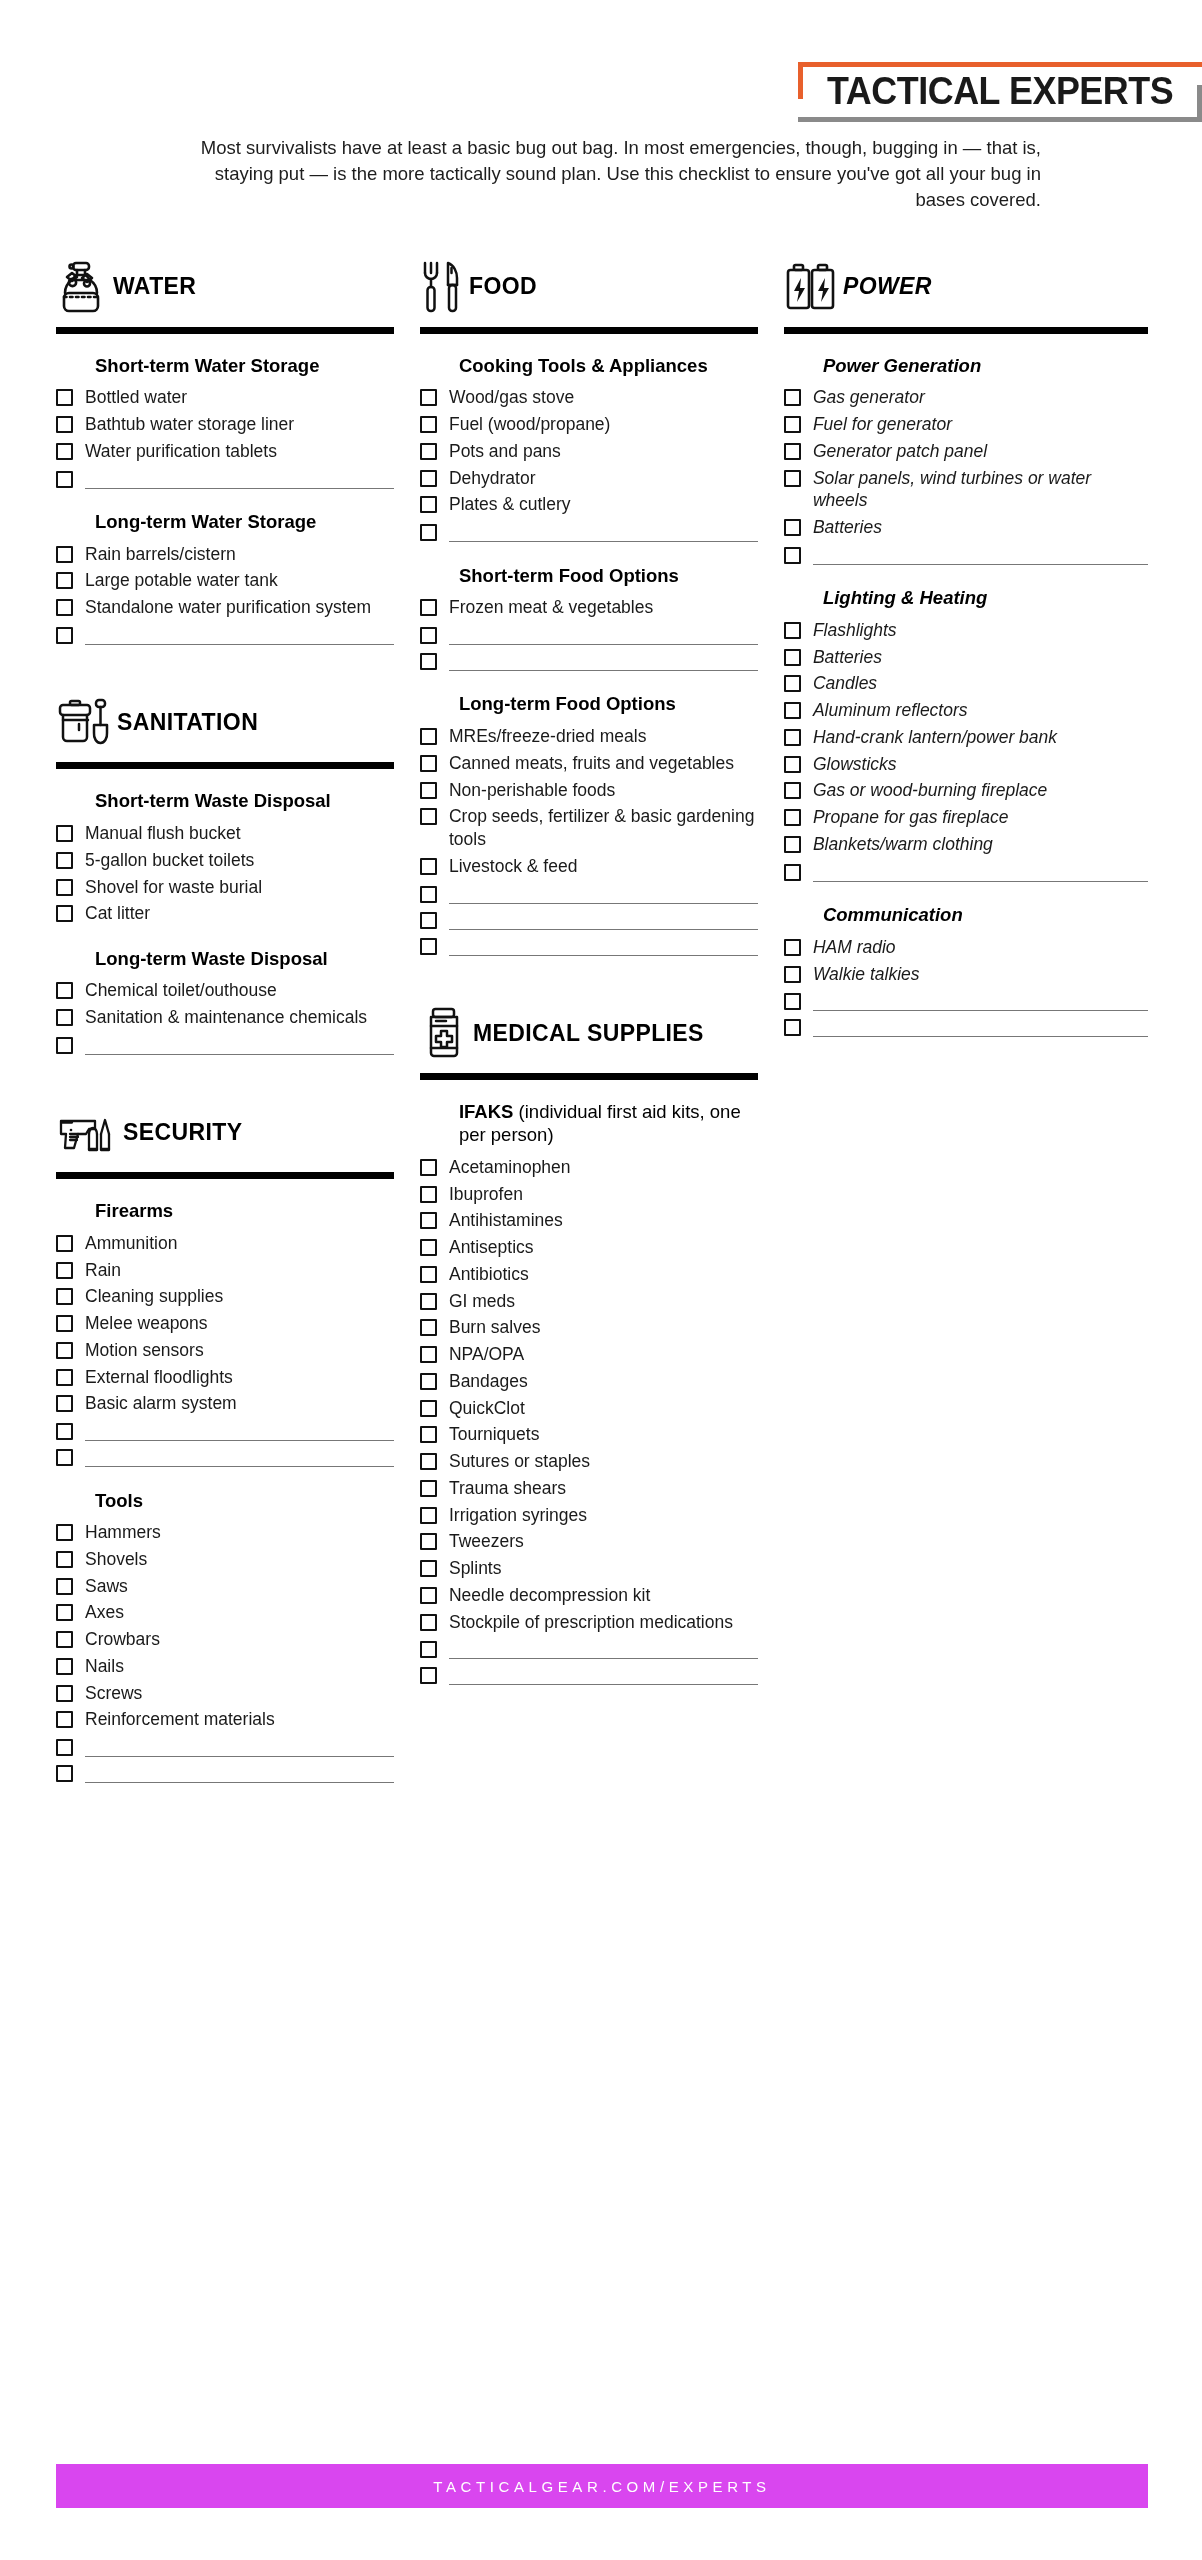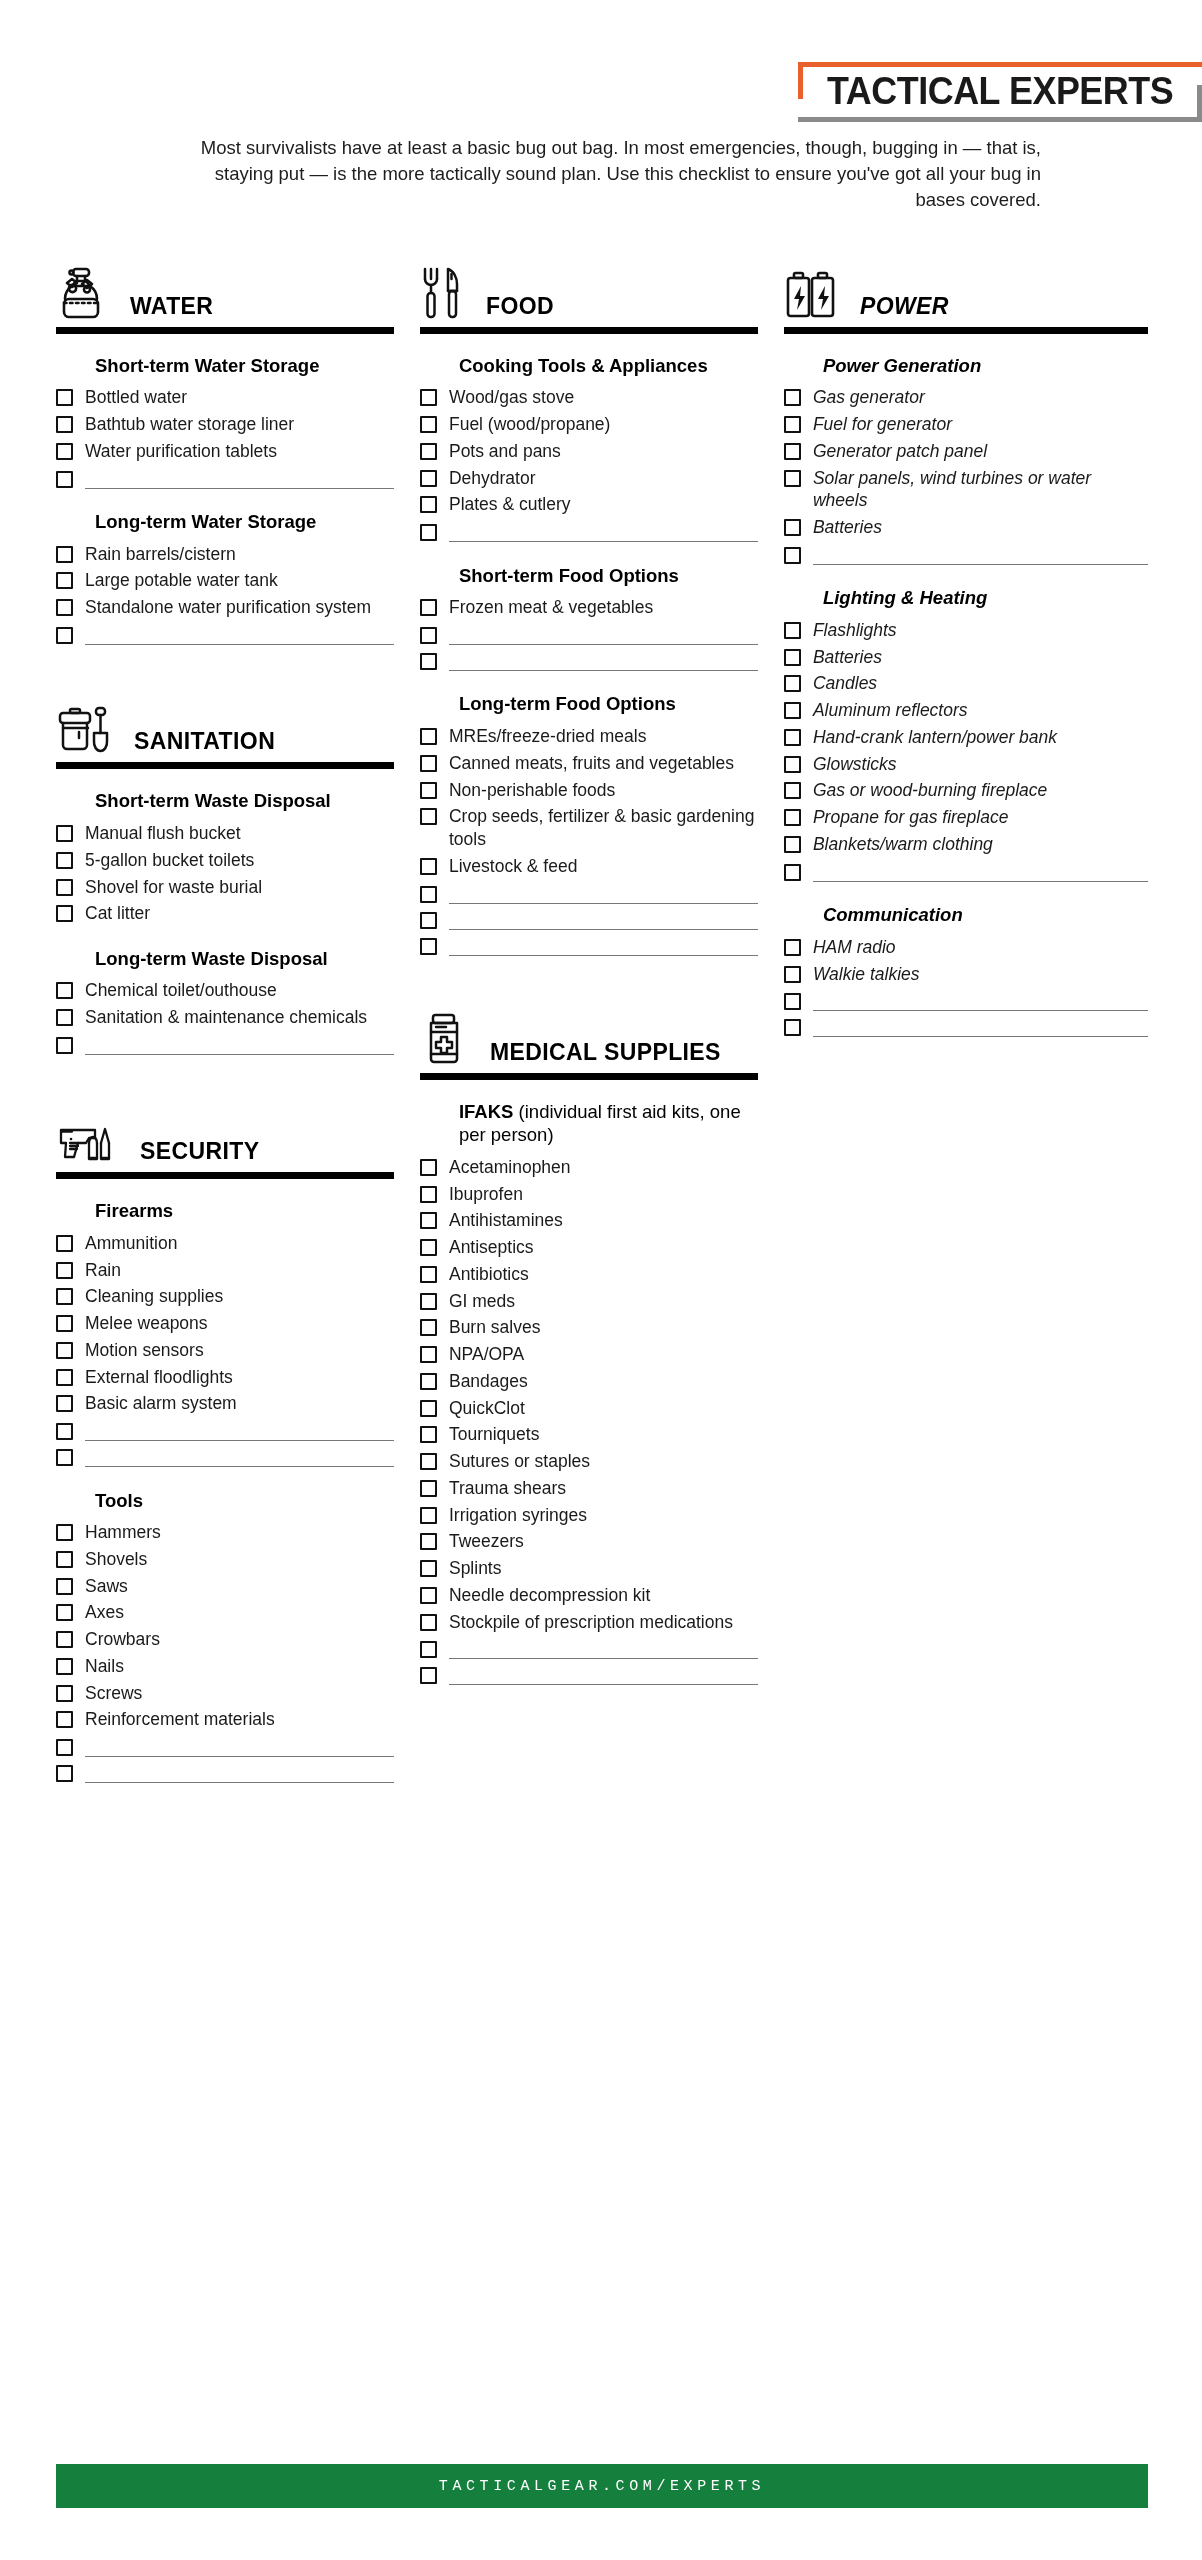--- a/index.html
+++ b/index.html
@@ -95,22 +95,22 @@
     padding: 0 54px 0 56px;
     gap: 0;
     align-items: flex-start;
   }
   .col { width: 33.33%; padding-right: 26px; }
   .col:last-child { padding-right: 0; font-style: italic; }
 
   
   .section-head {
     display: flex;
-    align-items: flex-end;
-    gap: 22px;
+    align-items: center;
+    gap: 5px;
     height: 66px;
   }
   .section-icon { flex: 0 0 auto; display: block; }
   .section-title {
     font-size: 23px;
     font-weight: 700;
     letter-spacing: 0.4px;
     color: #000;
     white-space: nowrap;
   }
@@ -165,25 +165,24 @@
     min-width: 60px;
   }
 
   
   .footer-bar {
     position: absolute;
     left: 56px;
     right: 54px;
     bottom: 52px;
     height: 44px;
-    background: #15803d;
+    background: #d946ef;
     display: flex;
     align-items: center;
     justify-content: center;
-    font-family: Liberation Mono, monospace;
   }
   .footer-text {
     color: #fff;
     font-size: 15px;
     font-weight: 500;
     letter-spacing: 4.6px;
   }
 </style>
 </head>
 <body>

